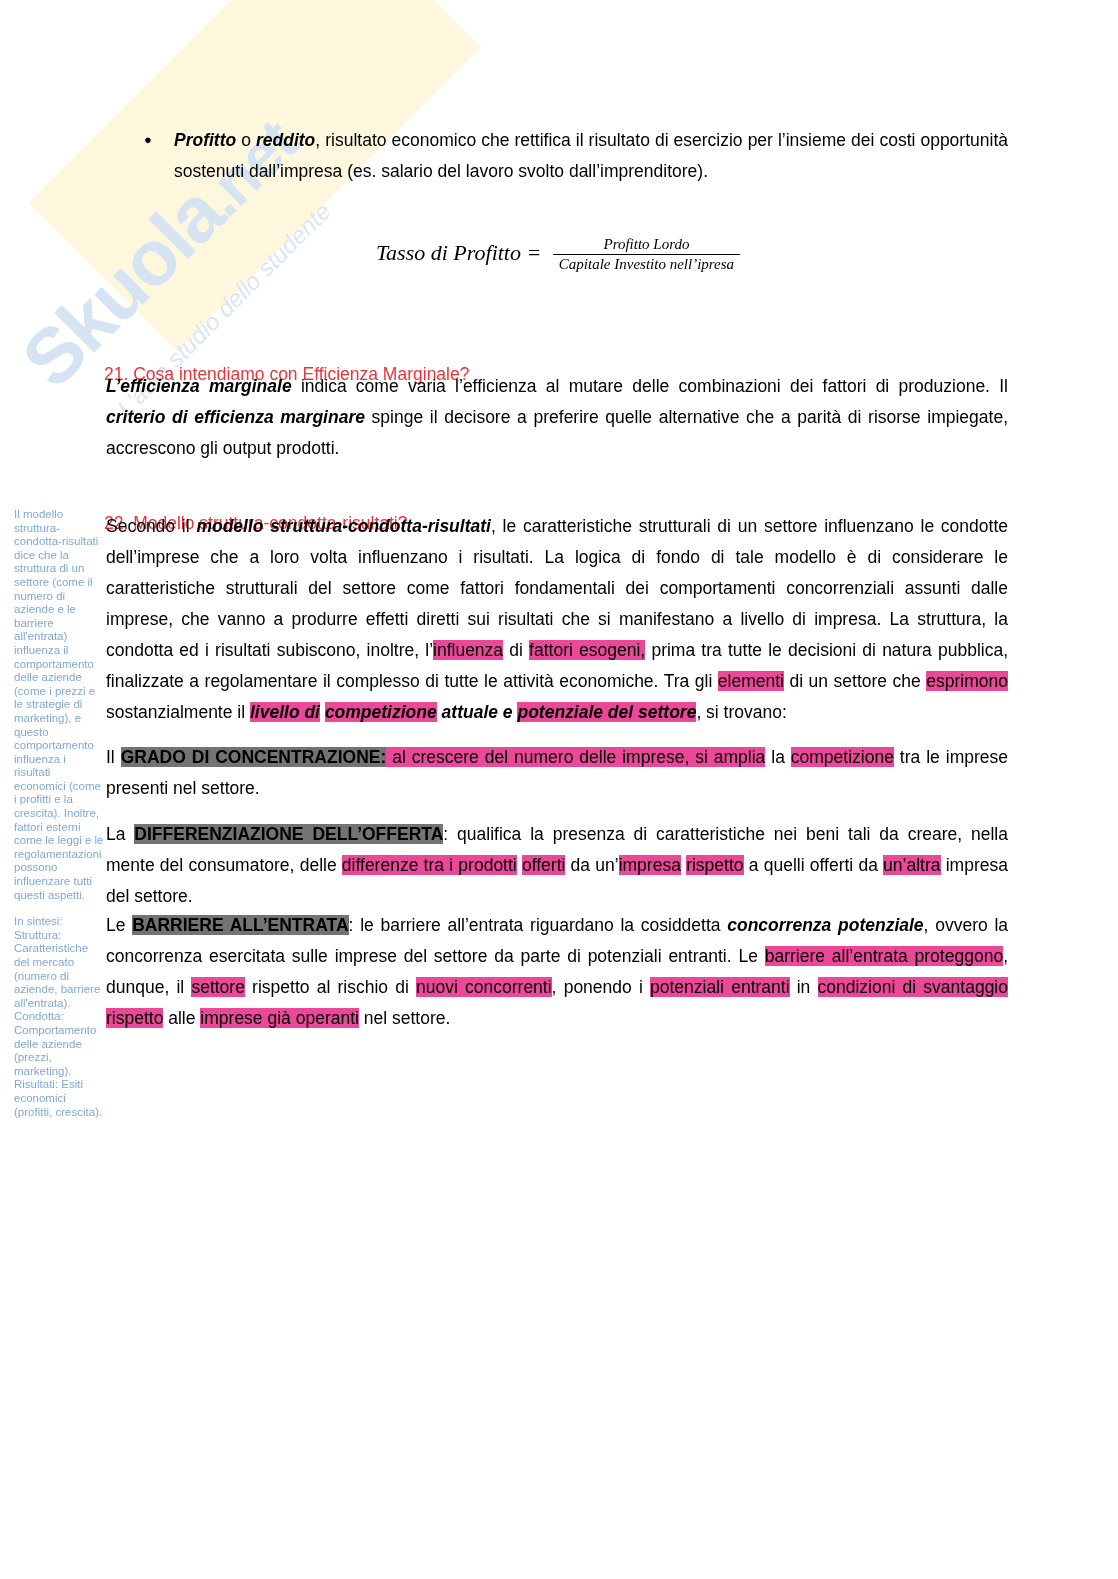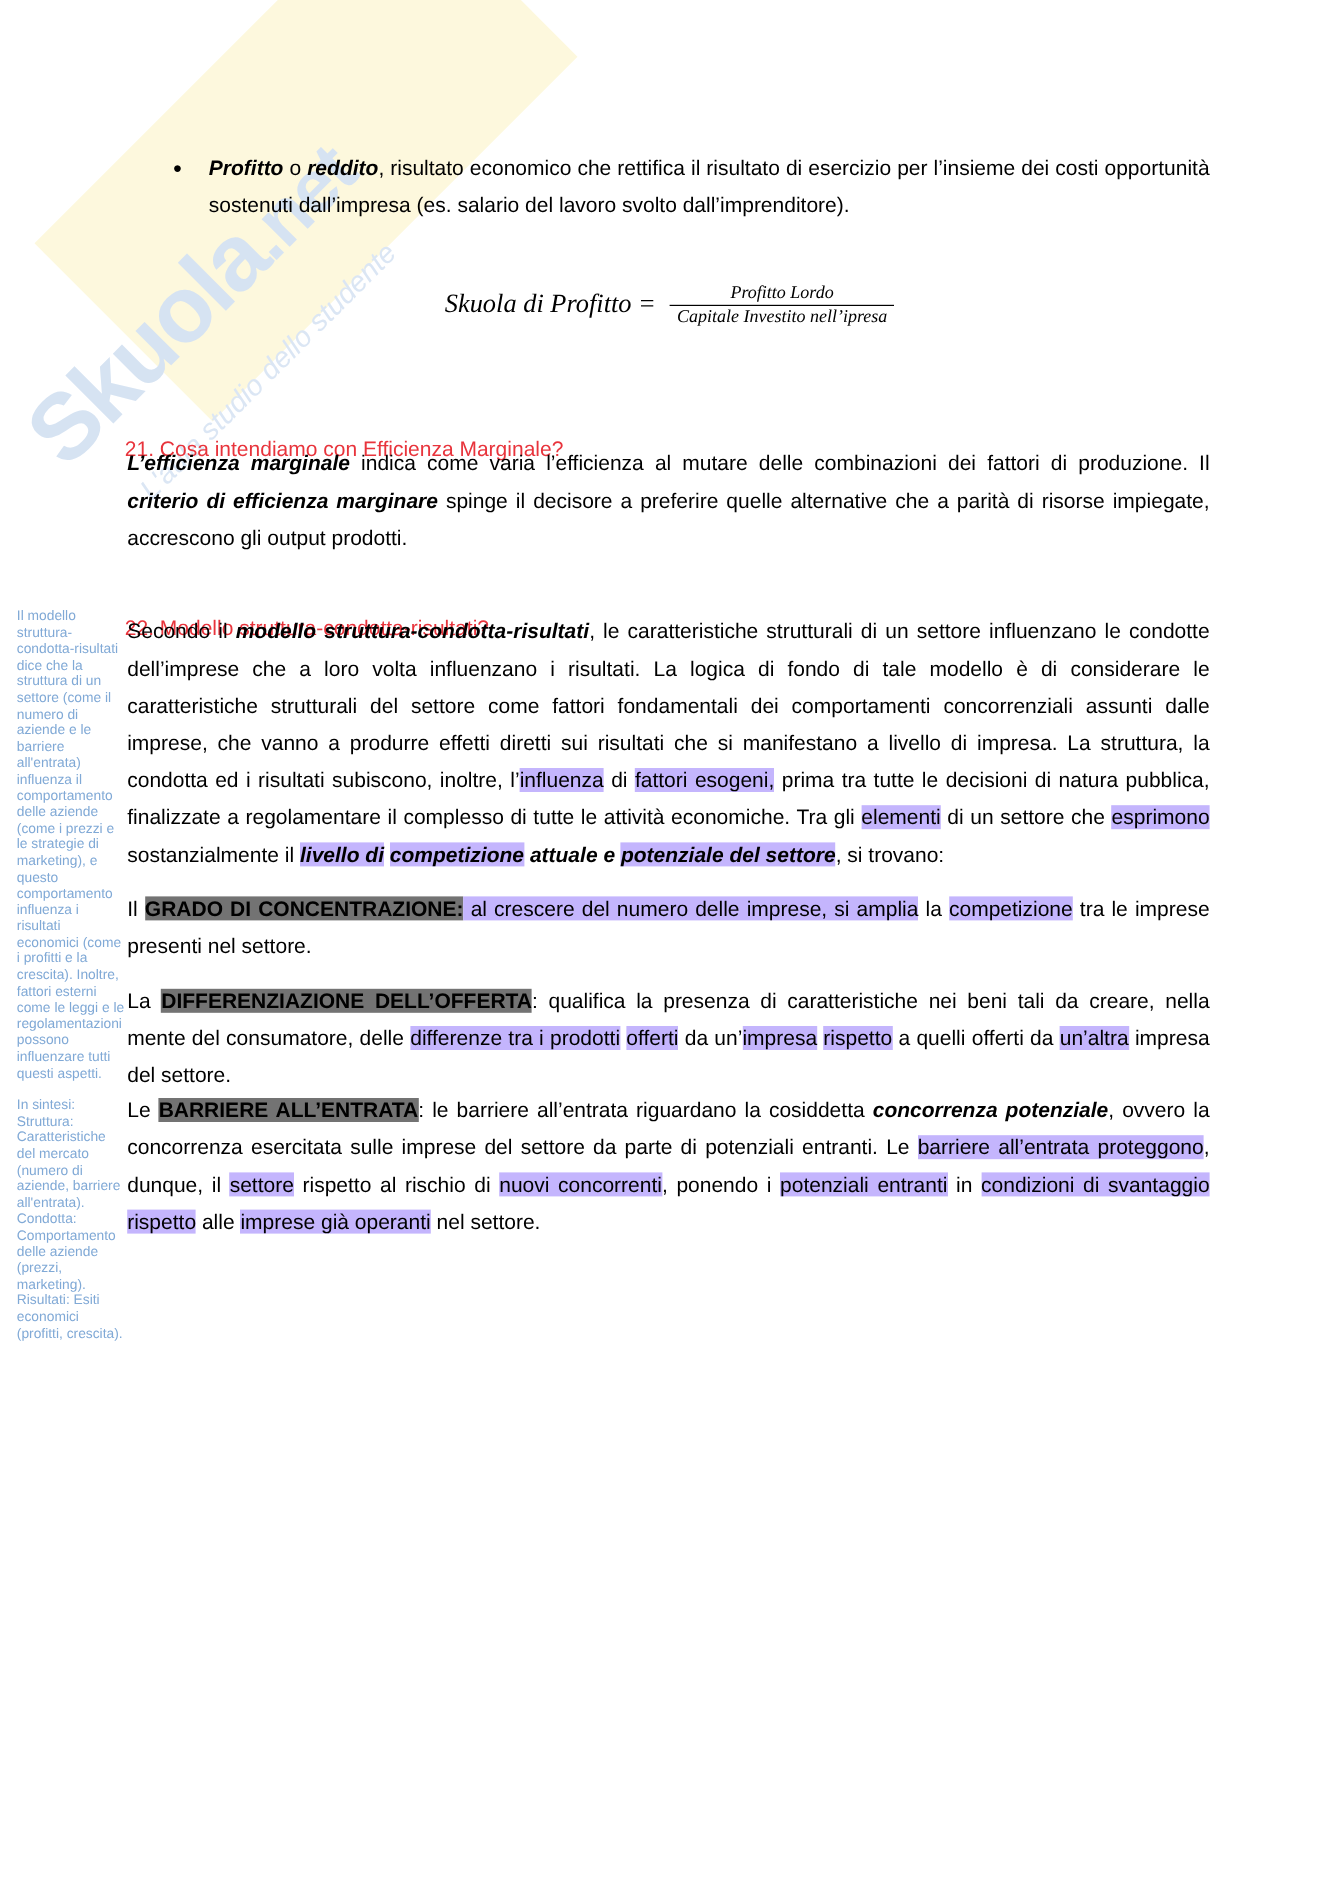--- a/index.html
+++ b/index.html
@@ -140,21 +140,21 @@
     line-height: 31px;
     text-align: justify;
   }
   #para-efficienza { top: 371px; }
   #para-modello    { top: 511px; }
   #para-grado      { top: 742px; }
   #para-diff       { top: 819px; }
   #para-barriere   { top: 910px; }
 
   b { font-weight: bold; font-style: italic; }
-  .hl  { background: #c4b5fd; }
+  .hl  { background: #ec4899; }
   .hlr { background: #737373; font-weight: bold; }
 
   
   .margin-note {
     position: absolute;
     left: 14px;
     top: 508px;
     width: 90px;
     color: #80a9d6;
     font-size: 11.5px;
@@ -181,21 +181,21 @@
 
     <div class="bullets">
       <ul class="bullet-list">
         <li>
           <b>Profitto</b><span> o </span><b>reddito</b><span>, risultato economico che rettifica il risultato di esercizio per l’insieme dei costi opportunità sostenuti dall’impresa (es. salario del lavoro svolto dall’imprenditore).</span>
         </li>
       </ul>
     </div>
 
     <div class="formula">
-      <span>Skuola di Profitto</span>
+      <span>Tasso di Profitto</span>
       <span>=</span>
       <span class="frac">
         <span class="num" style="display:block">Profitto Lordo</span>
         <span class="den" style="display:block">Capitale Investito nell’ipresa</span>
       </span>
     </div>
 
     <div class="q-heading" id="heading-21">21. Cosa intendiamo con Efficienza Marginale?</div>
 
     <div class="para" id="para-efficienza"><b>L’efficienza marginale</b><span> indica come varia l’efficienza al mutare delle combinazioni dei fattori di produzione. Il </span><b>criterio di efficienza marginare</b><span> spinge il decisore a preferire quelle alternative che a parità di risorse impiegate, accrescono gli output prodotti.</span></div>

